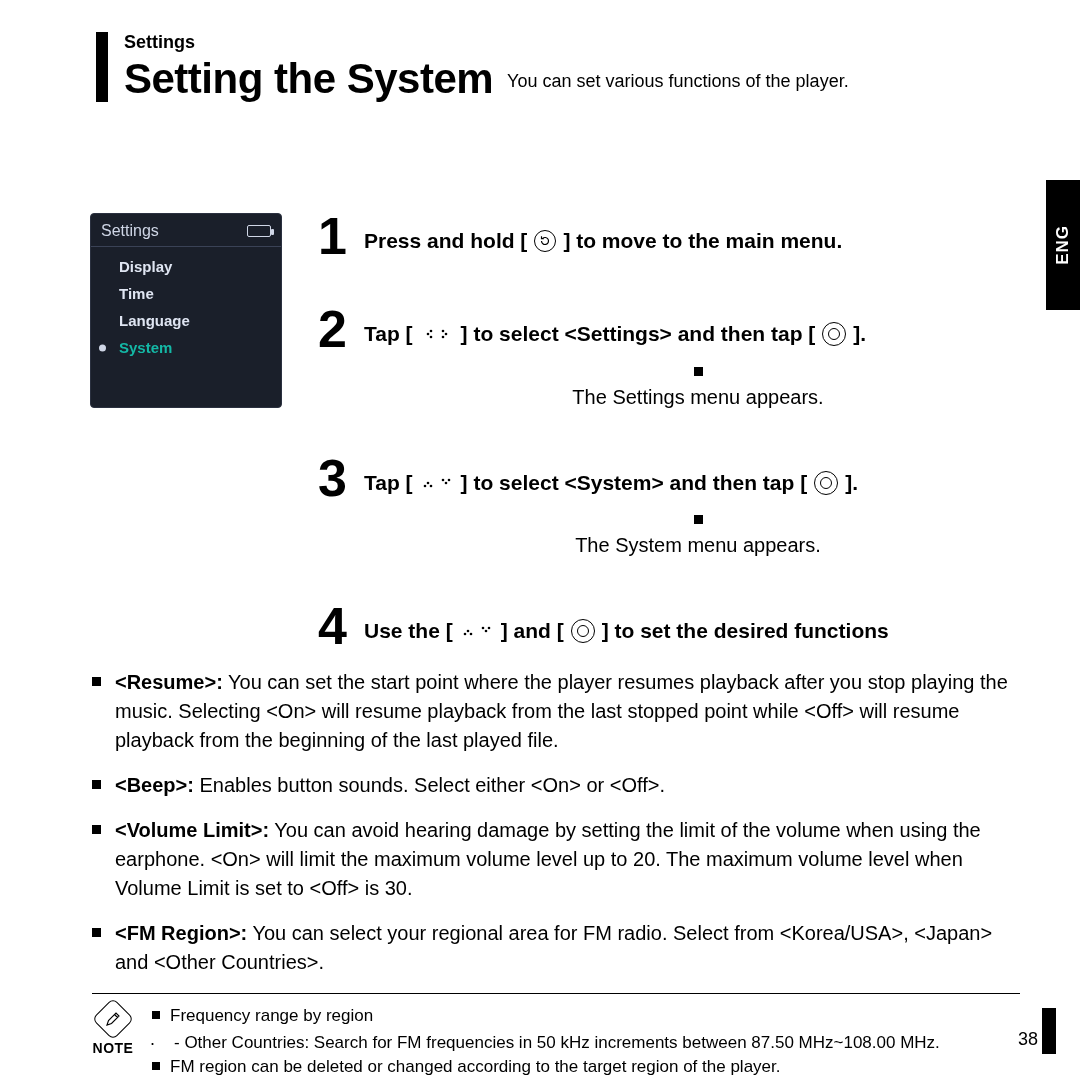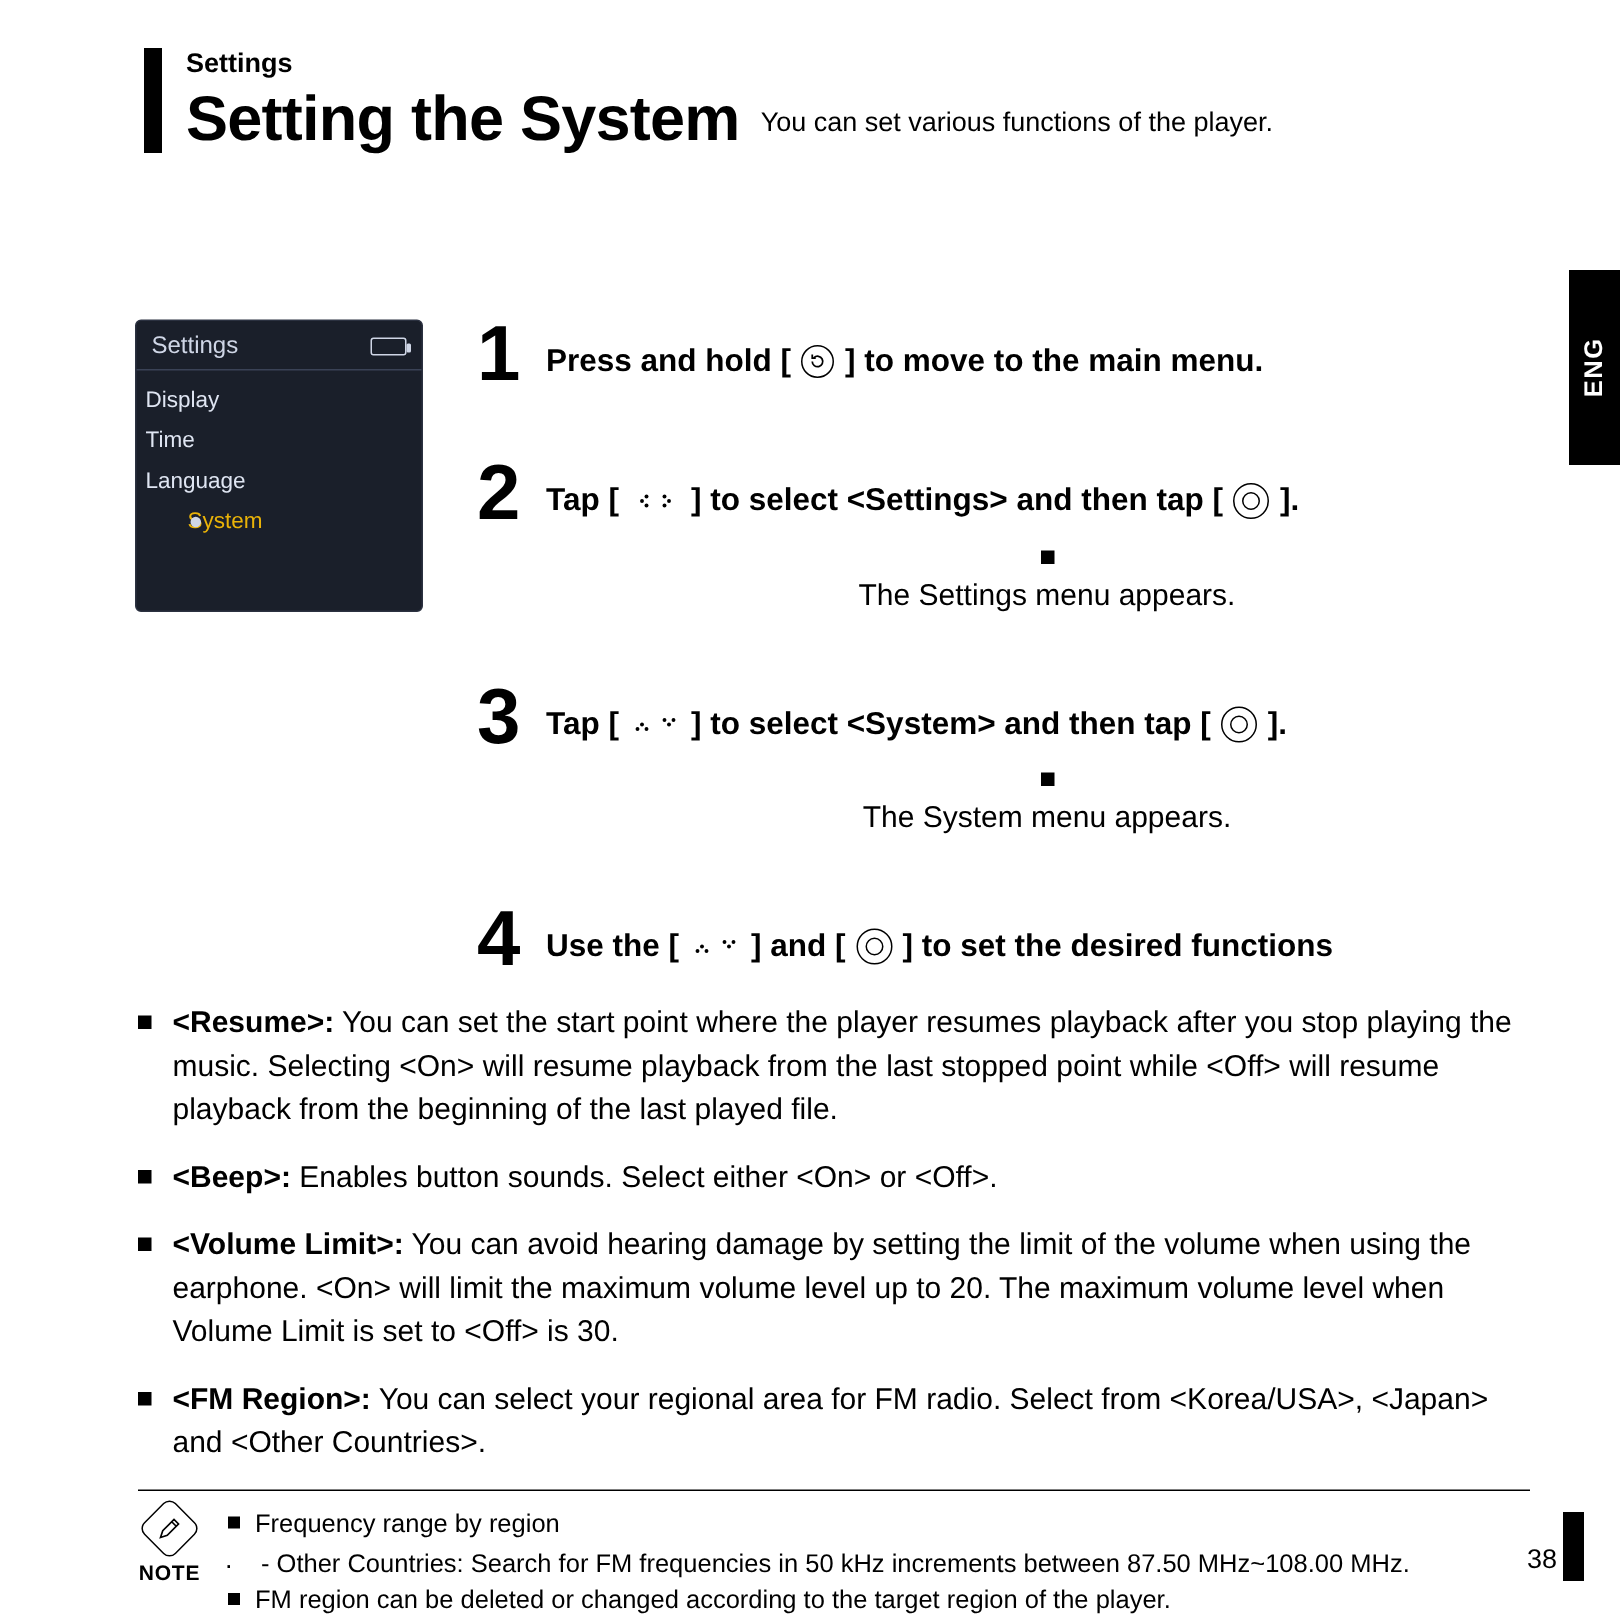--- a/index.html
+++ b/index.html
@@ -16,22 +16,22 @@
   .mid { display:flex; gap:36px; margin-top:110px; margin-left:10px; }
 
   
   .device { width:192px; }
   .screen { background:#1a1f2a; color:#fff; border-radius:4px; padding:0; border:1px solid #2b3140; font-size:16px; }
   .screen-head { display:flex; justify-content:space-between; align-items:center; padding:8px 10px 6px 10px; border-bottom:1px solid #3a4256; color:#cfd6e6; }
   .batt { width:24px; height:12px; border:1.5px solid #cfd6e6; border-radius:2px; position:relative; }
   .batt:after { content:""; position:absolute; right:-4px; top:3px; width:3px; height:6px; background:#cfd6e6; border-radius:1px; }
   .batt-inner { width:16px; height:6px; background:#cfd6e6; margin:1.5px; }
   .menu { list-style:none; padding:6px 0 46px 0; }
-  .menu li { padding:5px 12px 5px 6px; font-size:15px; color:#dfe5f2; font-weight:normal; position:relative; }
-  .menu li.active { color:#eab308;margin-left:28px; }
+  .menu li { padding:5px 12px 5px 28px; font-size:15px; color:#dfe5f2; font-weight:bold; position:relative; }
+  .menu li.active { color:#14b8a6; }
   .menu li.active:before { content:""; position:absolute; left:8px; top:50%; width:7px; height:7px; border-radius:50%; background:#cfd6e6; transform:translateY(-50%); }
 
   
   .steps { flex:1; }
   .step { margin-bottom:46px; }
   .step .row { display:flex; align-items:flex-start; gap:10px; }
   .num { font-size:52px; font-weight:900; line-height:0.9; min-width:36px; }
   .step-title { font-weight:bold; font-size:21px; display:flex; align-items:center; flex-wrap:wrap; gap:4px; margin-top:16px; }
   .sub { margin-left:48px; margin-top:14px; font-size:20px; display:flex; align-items:center; gap:10px;flex-direction:column; }
   .sq { width:9px; height:9px; background:#000; flex:none; }

